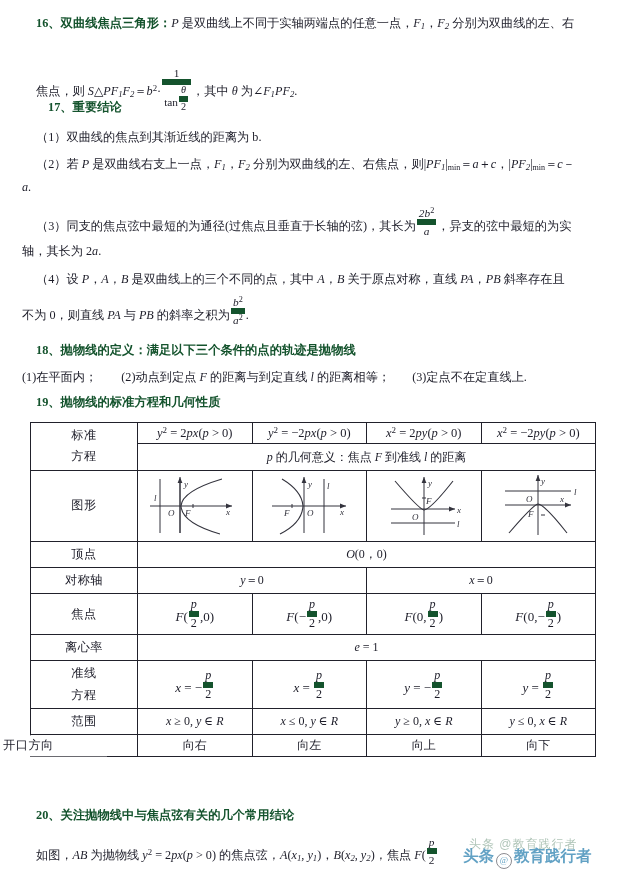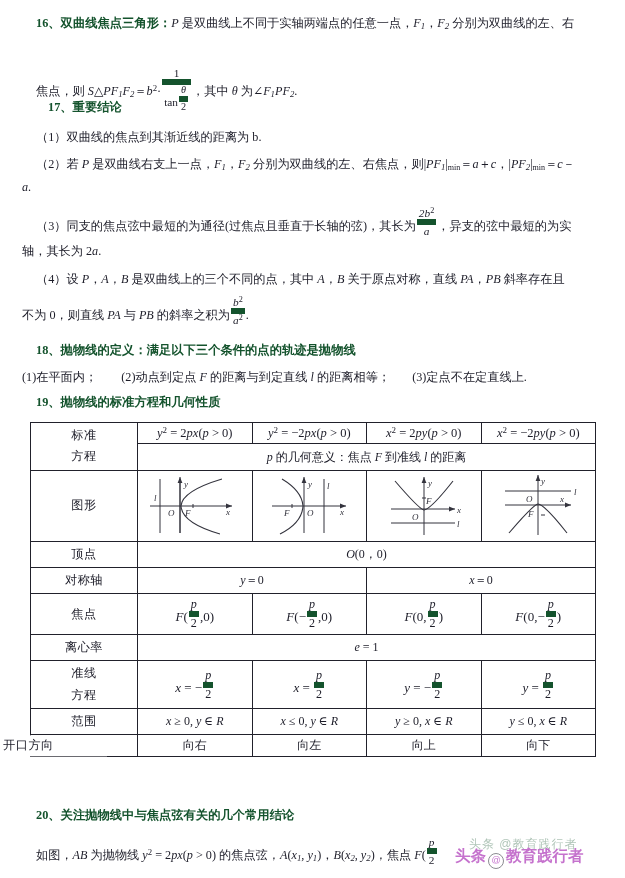--- a/index.html
+++ b/index.html
@@ -126,26 +126,26 @@
     left: 14px; top: 0px;
     font-size: 12px;
     color: #14532d;
     opacity: 0.55;
     letter-spacing: 1px;
     white-space: nowrap;
     font-family: "Liberation Sans", sans-serif;
   }
   .wm-main {
     position: absolute;
-    left: 0px; top: 10px;
+    left: 8px; top: 10px;
     font-size: 15.5px;
-    color: #a21caf;
+    color: #0369a1;
     font-weight: bold;
     white-space: nowrap;
-    font-family: Liberation Sans, sans-serif;
+    font-family: Liberation Serif, serif;
   }
   .wm-logo {
     display: inline-block;
     width: 14px; height: 14px;
     border: 1.4px solid #45454f;
     border-radius: 50%;
     position: relative;
     vertical-align: -2px;
     margin: 0 2px;
     font-size: 9px;

